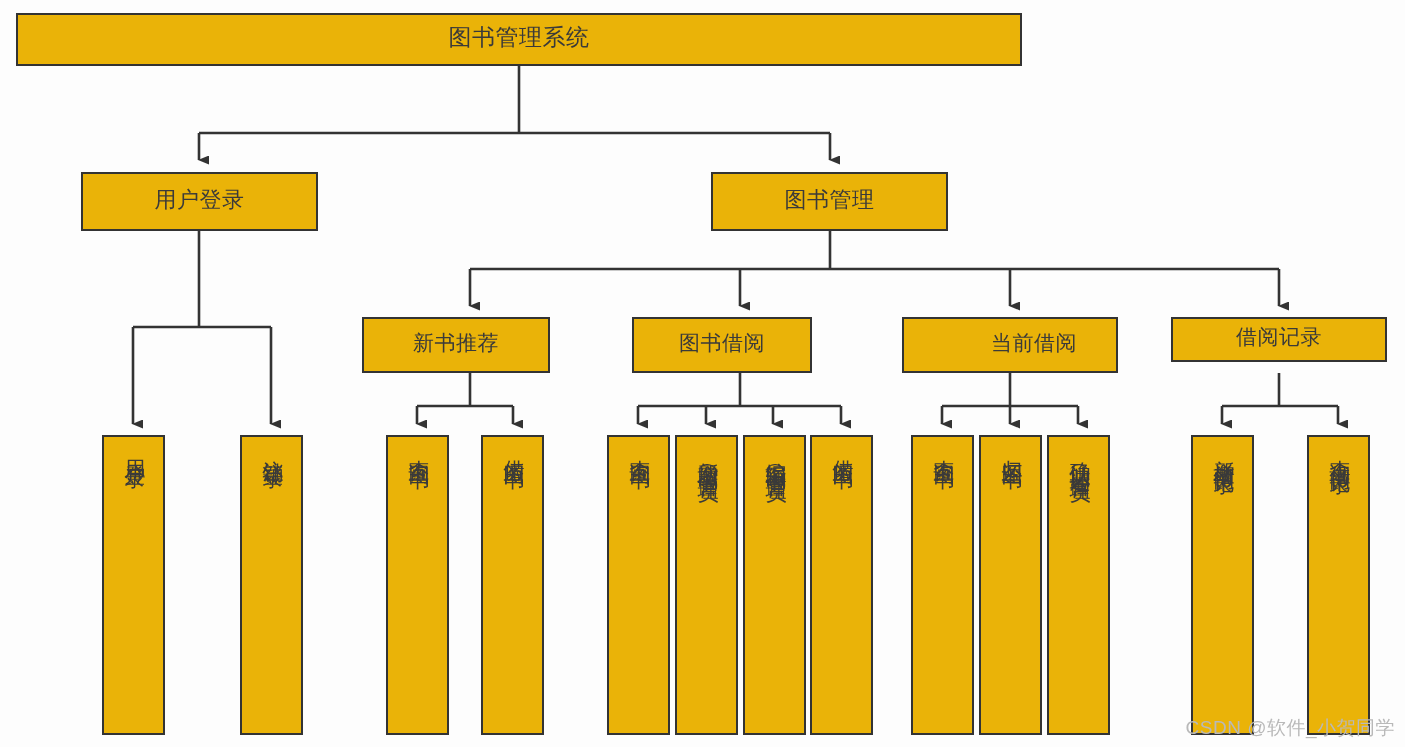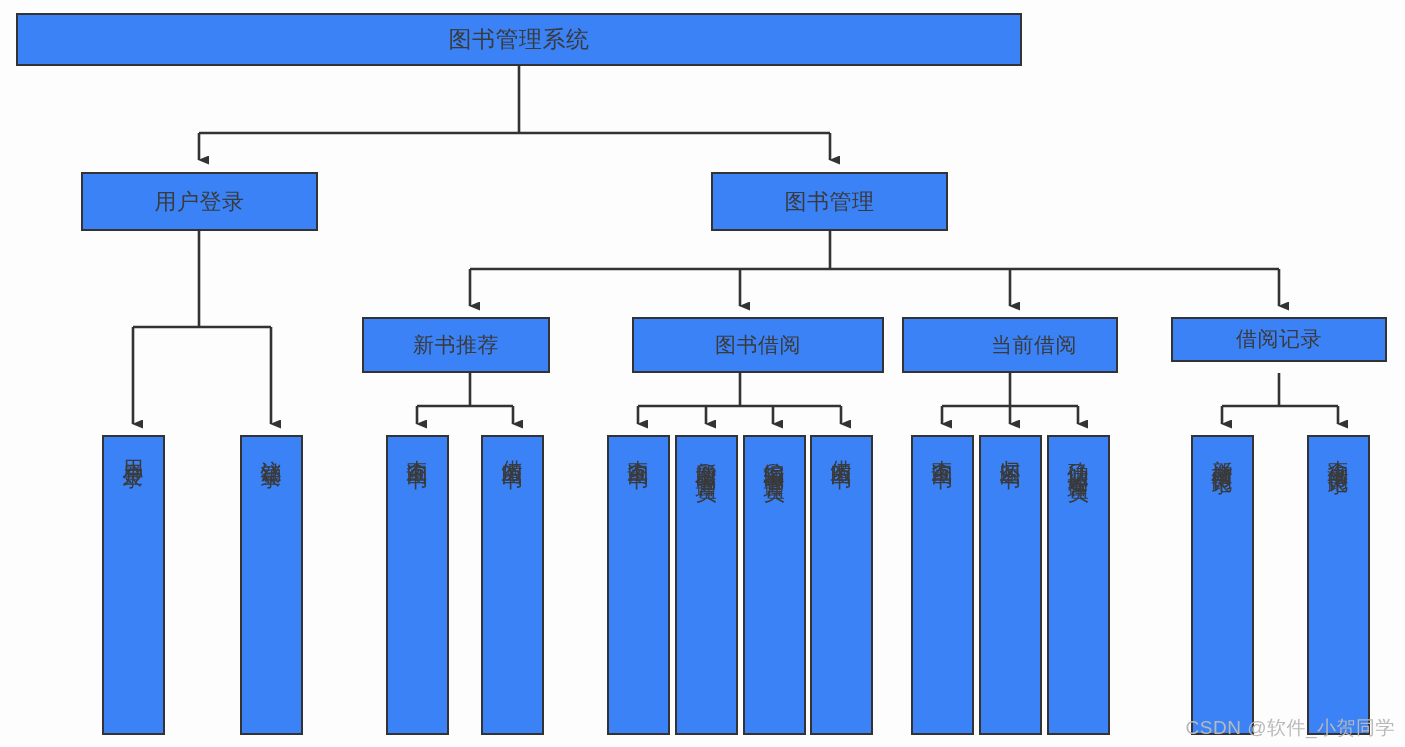--- a/index.html
+++ b/index.html
@@ -21,25 +21,26 @@
     position: absolute;
     top: 0;
     left: 0;
     width: 1405px;
     height: 747px;
   }
   .node-box {
     position: absolute;
     box-sizing: border-box;
     border: 2.2px solid #333333;
-    background: #3b82f6;
+    background: #eab308;
     display: flex;
     align-items: center;
     justify-content: center;
     overflow: hidden;
+    font-family: Liberation Mono, monospace;
   }
   .node-label {
     color: #3a3a3a;
     letter-spacing: 0.5px;
     line-height: 1.18;
     text-align: center;
     white-space: pre;
   }
   .node-root .node-label {
     font-size: 23px;
@@ -145,21 +146,21 @@
   </div>
 
   <div class="node-box node-mid" style="left:711px; top:172px; width:237px; height:59px;">
     <span class="node-label">图书管理</span>
   </div>
 
   <div class="node-box node-sub" style="left:362px; top:317px; width:188px; height:56px;">
     <span class="node-label">新书推荐</span>
   </div>
 
-  <div class="node-box node-sub" style="left:632px; top:317px; width:252px; height:56px;">
+  <div class="node-box node-sub" style="left:632px; top:317px; width:180px; height:56px;">
     <span class="node-label">图书借阅</span>
   </div>
 
   <div class="node-box node-sub" style="left:902px; top:317px; width:216px; height:56px;padding-left:48px;">
     <span class="node-label">当前借阅</span>
   </div>
 
   <div class="node-box node-sub" style="left:1171px; top:317px; width:216px; height:45px;">
     <span class="node-label">借阅记录</span>
   </div>

